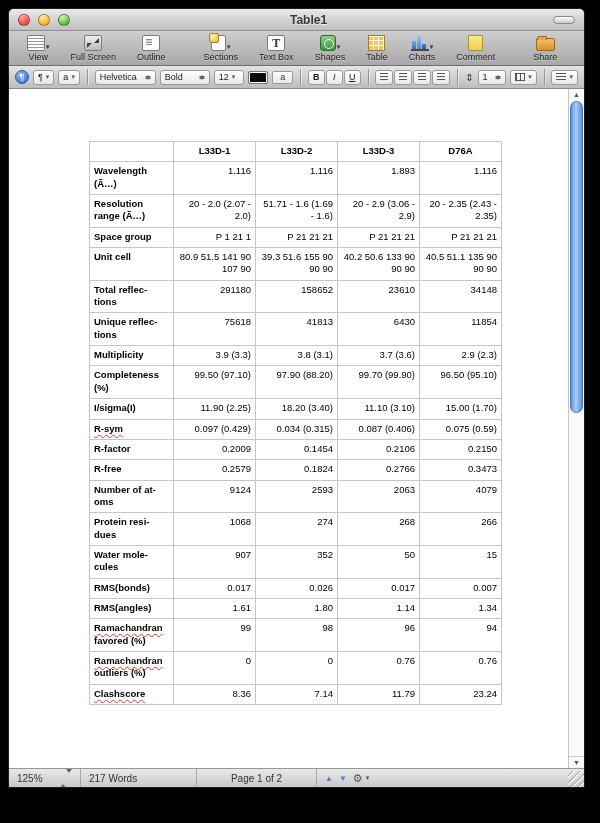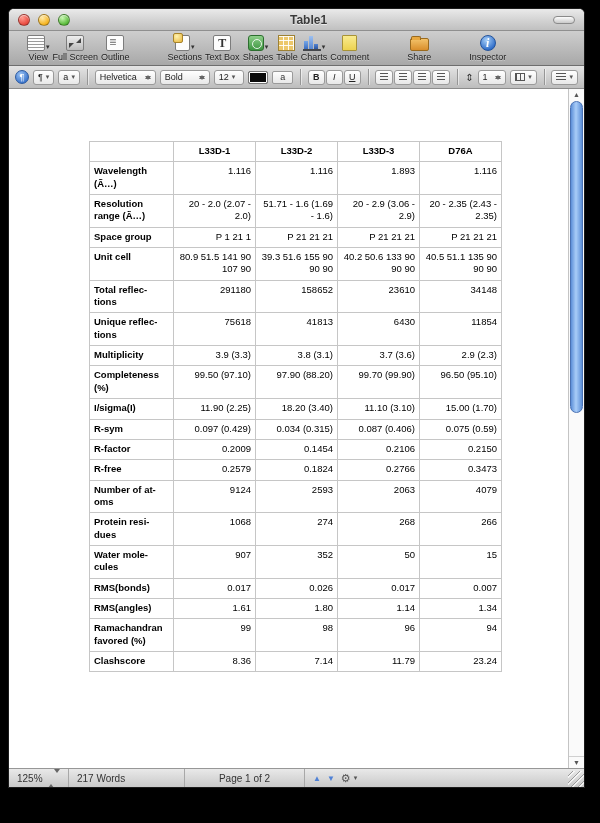--- a/index.html
+++ b/index.html
@@ -20,21 +20,21 @@
   .tl.yellow { background:radial-gradient(circle at 35% 30%, #ffe9a8, #f5b31e 70%); }
   .tl.green { background:radial-gradient(circle at 35% 30%, #c8f7b2, #57b937 70%); }
   .win-title { flex:1; text-align:center; font-size:12px; font-weight:bold; color:#3a3a3a;
                text-shadow:0 1px 0 rgba(255,255,255,.6);margin-left:24px; }
   .lozenge { position:absolute; right:9px; top:7px; width:22px; height:8px; border-radius:4px;
              background:linear-gradient(#fdfdfd,#c9c9c9); border:1px solid #8a8a8a; }
 
   
   .toolbar { height:35px; flex:0 0 35px; background:linear-gradient(#cecece,#a8a8a8);
              border-bottom:1px solid #6e6e6e; display:flex; align-items:flex-start; padding:2px 10px 0 18px; }
-  .tb-group { display:flex; gap:3px; }
+  .tb-group { display:flex; gap:21px; }
   .tb-group + .tb-group { margin-left:38px; }
   .tb-item { display:flex; flex-direction:column; align-items:center; cursor:default; position:relative; }
   .tb-item .iconrow { display:flex; align-items:flex-end; height:18px; }
   .tb-label { font-size:9px; color:#222; text-shadow:0 1px 0 rgba(255,255,255,.35); margin-top:1px; white-space:nowrap; }
   .tb-caret { font-size:7px; color:#333; margin-left:1px; align-self:flex-end; line-height:8px; }
   .ic { width:18px; height:16px; position:relative; display:inline-block; }
   .ic-view { background:#fdfdfd; border:1px solid #7c7c7c; border-radius:2px;
     background-image:repeating-linear-gradient(#fdfdfd 0 2px,#9a9a9a 2px 3px); }
   .ic-fullscreen { background:linear-gradient(#efefef,#bbb); border:1px solid #7c7c7c; border-radius:2px; }
   .ic-fullscreen::before { content:""; position:absolute; right:2px; top:2px; border-left:5px solid transparent; border-top:5px solid #444; transform:rotate(90deg); }
@@ -89,35 +89,35 @@
   .docarea { flex:1; position:relative; background:#fff; overflow:hidden; }
   .page { position:absolute; inset:0 16px 0 0; background:#fff; padding:52px 0 0 80px; }
   .doc-title { font-size:10.5px; font-weight:bold; color:#000; white-space:pre-wrap; margin-bottom:8px; }
   .caret-bar { display:inline-block; width:1px; height:11px; background:#000; margin-left:2px; vertical-align:-2px; }
   table.stats { border-collapse:collapse; table-layout:fixed; width:412px; }
   table.stats th, table.stats td { border:1px solid #c6c6c6; font-size:9.5px; padding:3px 4px 4px 4px;
     vertical-align:top; line-height:1.3; color:#000; }
   table.stats th { text-align:center; font-weight:bold; height:18px; }
   td.cell-label { font-weight:bold; text-align:left; }
   td.cell-value { text-align:right; font-weight:normal; }
-  .misspelled { text-decoration-style:wavy; text-decoration-color:#e23b2e; text-decoration-thickness:1px; text-underline-offset:2px; }
+  .misspelled { text-decoration:underline; text-decoration-style:wavy; text-decoration-color:#e23b2e; text-decoration-thickness:1px; text-underline-offset:2px; }
 
   
   .scrollbar { position:absolute; top:0; right:0; width:16px; bottom:0; background:#fafafa; border-left:1px solid #c4c4c4; }
   .sb-arrow { position:absolute; left:0; right:0; height:12px; text-align:center; font-size:7px; color:#555; line-height:12px; }
   .sb-arrow.up { top:0; }
   .sb-arrow.down { bottom:0; border-top:1px solid #d0d0d0; }
   .sb-thumb { position:absolute; left:1px; right:1px; top:12px; height:46%; border-radius:7px;
     background:linear-gradient(to right,#5d8fd8,#a9cdf8 45%,#5d8fd8); border:1px solid #4a72b4; }
 
   
   .statusbar { height:19px; flex:0 0 19px; background:linear-gradient(#e9e9e9,#c9c9c9); border-top:1px solid #979797;
     display:flex; align-items:center; font-size:10px; color:#333; position:relative; }
   .sb-sec { height:100%; display:flex; align-items:center; padding:0 8px; border-right:1px solid #a8a8a8; gap:5px; }
-  .sb-sec.zoomsec { width:60px; justify-content:space-between; }
+  .sb-sec.zoomsec { width:72px; justify-content:space-between; }
   .sb-sec.wordsec { width:116px; }
   .sb-sec.pagesec { width:120px; justify-content:center; }
   .sb-sec.navsec { border-right:none; gap:6px; }
   .tri { font-size:8px; color:#4f81d6; }
   .gear { font-size:11px; color:#555; }
   .gear-caret { font-size:7px; color:#555; margin-left:-3px; }
   .grip { position:absolute; right:0; bottom:0; width:16px; height:16px;
     background:repeating-linear-gradient(135deg, transparent 0 3px, #9a9a9a 3px 4px, rgba(255,255,255,.7) 4px 5px); }
 </style>
 </head>
@@ -420,20 +420,27 @@
                 <td class="cell-value">1.34</td>
               </tr>
               <tr>
                 <td class="cell-label"><span class="misspelled">Ramachandran</span> favored (%)</td>
                 <td class="cell-value">99</td>
                 <td class="cell-value">98</td>
                 <td class="cell-value">96</td>
                 <td class="cell-value">94</td>
               </tr>
               <tr>
+                <td class="cell-label"><span class="misspelled">Ramachandran</span> outliers (%)</td>
+                <td class="cell-value">0</td>
+                <td class="cell-value">0</td>
+                <td class="cell-value">0.76</td>
+                <td class="cell-value">0.76</td>
+              </tr>
+              <tr>
                 <td class="cell-label"><span class="misspelled">Clashscore</span></td>
                 <td class="cell-value">8.36</td>
                 <td class="cell-value">7.14</td>
                 <td class="cell-value">11.79</td>
                 <td class="cell-value">23.24</td>
               </tr>
             </tbody>
         </table>
       </div>
       <div class="scrollbar">

